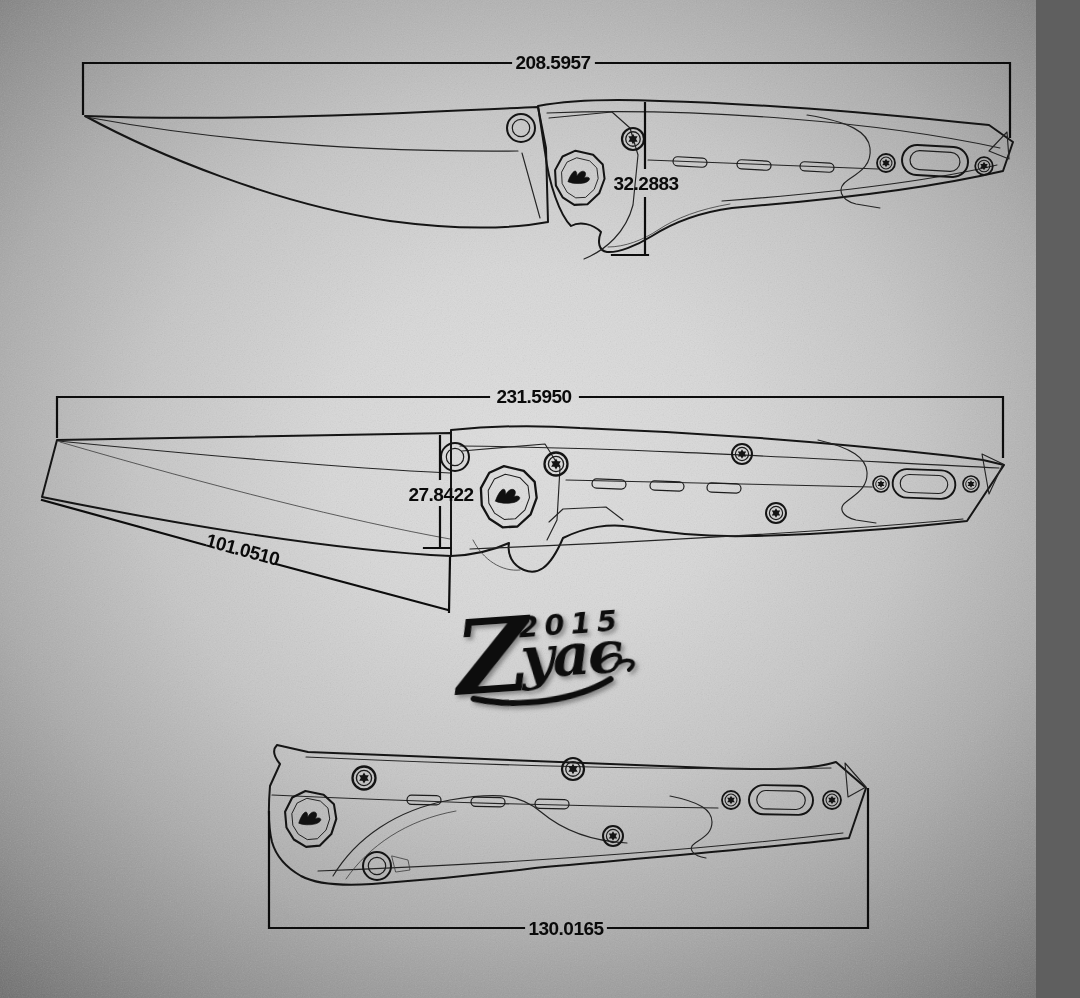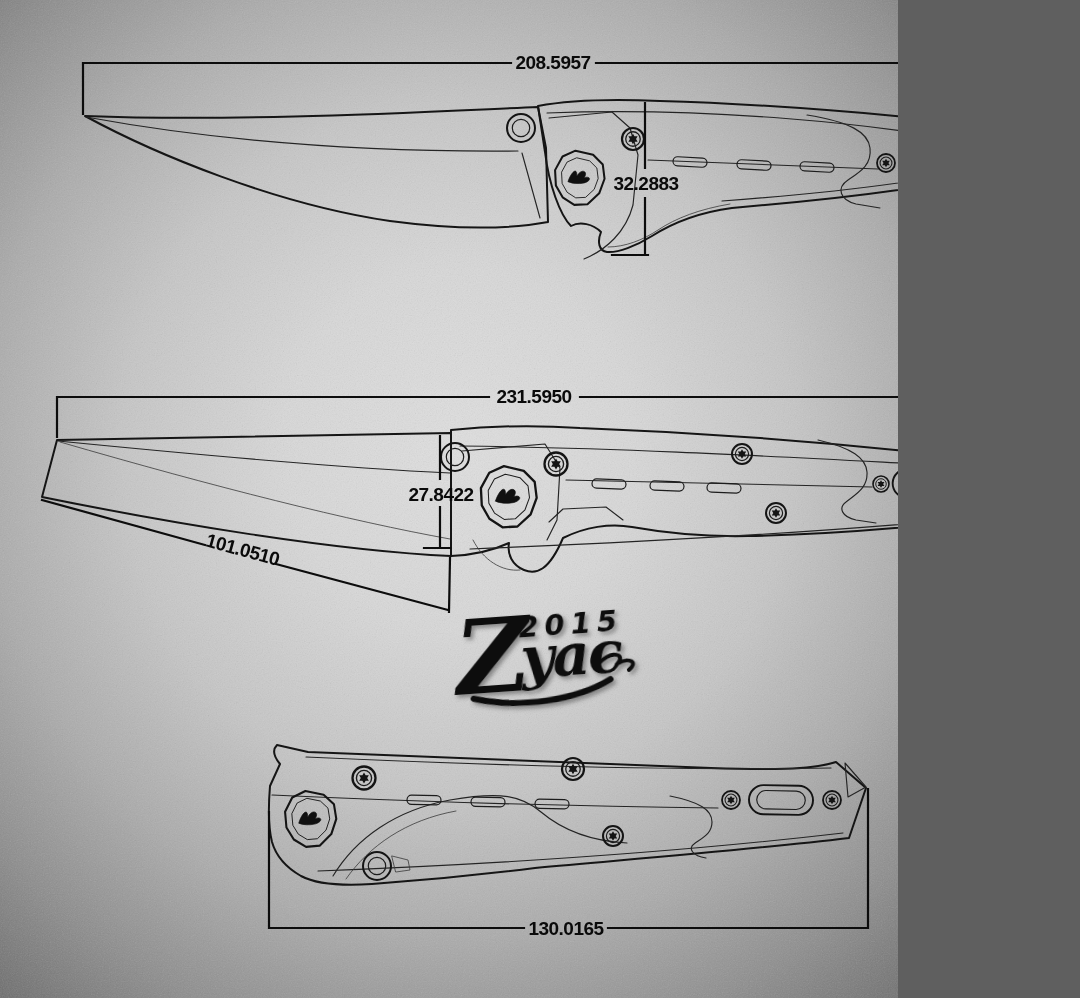--- a/index.html
+++ b/index.html
@@ -1,18 +1,18 @@
 <!DOCTYPE html>
 <html><head>
 <meta charset="utf-8">
 <style>
   html,body{margin:0;padding:0;background:#5f5f5f;}
   #stage{
     position:relative;
-    width:898px;height:998px;
+    width:1036px;height:998px;
     overflow:hidden;
     background:radial-gradient(ellipse 78% 72% at 51% 45%,
       #dfdfdf 0%, #d8d8d8 25%, #c6c6c6 48%, #ababab 68%, #8d8d8d 85%, #6e6e6e 100%);
   }
   svg{position:absolute;inset:0;}
   .ol{fill:none;stroke:#151515;stroke-width:2;stroke-linejoin:round;stroke-linecap:round;}
   .in{fill:none;stroke:#242424;stroke-width:1.15;stroke-linejoin:round;stroke-linecap:round;}
   .fine{fill:none;stroke:#3a3a3a;stroke-width:0.8;stroke-linejoin:round;stroke-linecap:round;}
   .c2{fill:none;stroke:#141414;stroke-width:2;stroke-linejoin:round;}
   .c1{fill:none;stroke:#1c1c1c;stroke-width:1.2;stroke-linejoin:round;}

